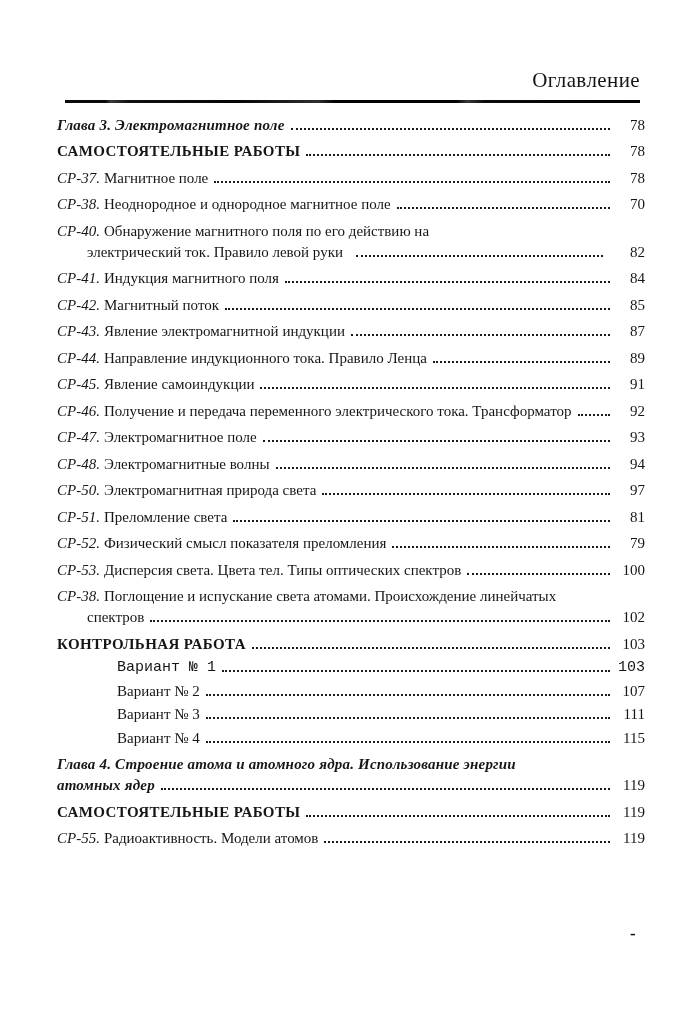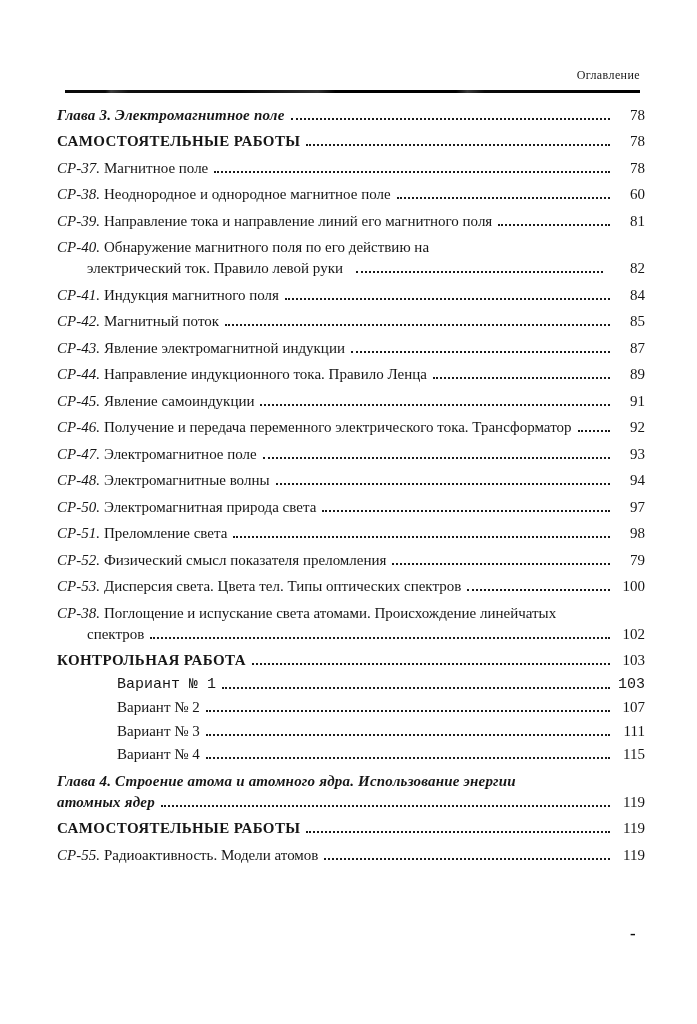--- a/index.html
+++ b/index.html
@@ -14,21 +14,21 @@
   }
   .content {
     position: absolute;
     left: 57px;
     right: 52px;
     top: 0;
   }
   .running-head {
     margin-top: 68px;
     text-align: right;
-    font-size: 12px;
+    font-size: 21px;
     letter-spacing: 0.4px;
     padding-right: 5px;
   }
   .head-rule {
     margin-top: 7px;
     margin-left: 8px;
     margin-right: 5px;
     height: 2.5px;
     background: linear-gradient(90deg,
       #0a0a0a 0%, #0a0a0a 7%, #3c3c3c 8%, #101010 11%,
@@ -100,28 +100,21 @@
           <div class="row">
             <span class="text"><span class="prefix">СР-37.</span>Магнитное поле</span>
             <span class="leader"></span>
             <span class="pagenum">78</span>
           </div>
         </div>
         <div class="entry item">
           <div class="row">
             <span class="text"><span class="prefix">СР-38.</span>Неоднородное и однородное магнитное поле</span>
             <span class="leader"></span>
-            <span class="pagenum">60</span>
-          </div>
-        </div>
-        <div class="entry item">
-          <div class="row">
-            <span class="text"><span class="prefix">СР-39.</span>Направление тока и направление линий его магнитного поля</span>
-            <span class="leader"></span>
-            <span class="pagenum">81</span>
+            <span class="pagenum">70</span>
           </div>
         </div>
         <div class="entry item">
           <div class="row">
             <span class="text"><span class="prefix">СР-40.</span>Обнаружение магнитного поля по его действию на</span>
           </div>
           <div class="row cont" style="padding-left: 30px; gap: 7px;">
             <span class="text">электрический ток. Правило левой руки</span>
             <span class="leader"></span>
             <span class="pagenum">82</span>
@@ -187,21 +180,21 @@
           <div class="row">
             <span class="text"><span class="prefix">СР-50.</span>Электромагнитная природа света</span>
             <span class="leader"></span>
             <span class="pagenum">97</span>
           </div>
         </div>
         <div class="entry item">
           <div class="row">
             <span class="text"><span class="prefix">СР-51.</span>Преломление света</span>
             <span class="leader"></span>
-            <span class="pagenum">98</span>
+            <span class="pagenum">81</span>
           </div>
         </div>
         <div class="entry item">
           <div class="row">
             <span class="text"><span class="prefix">СР-52.</span>Физический смысл показателя преломления</span>
             <span class="leader"></span>
             <span class="pagenum">79</span>
           </div>
         </div>
         <div class="entry item">

